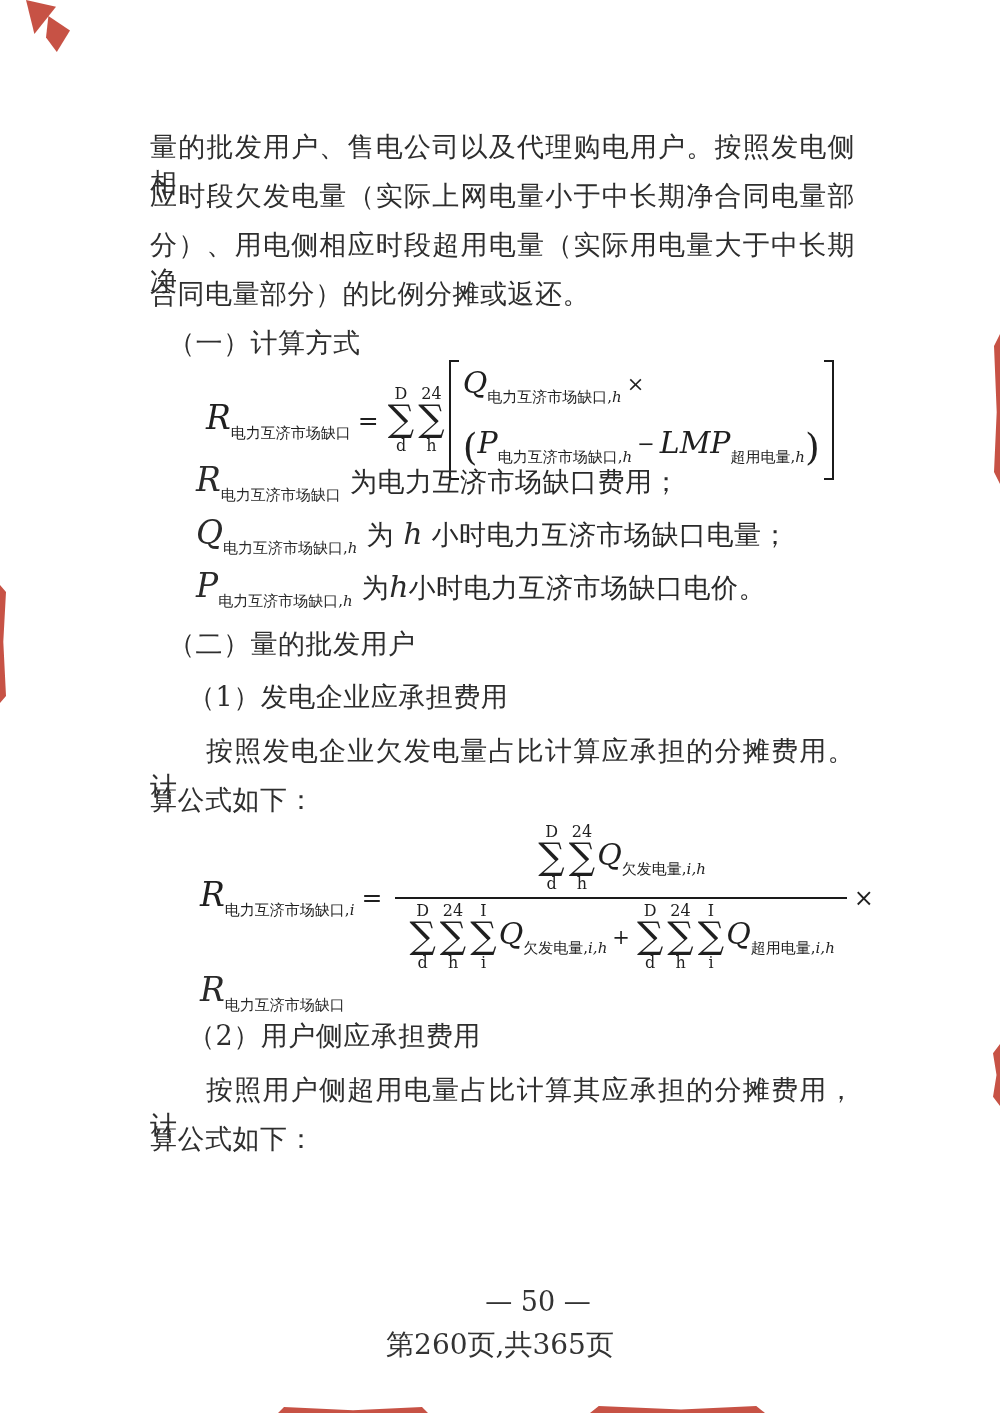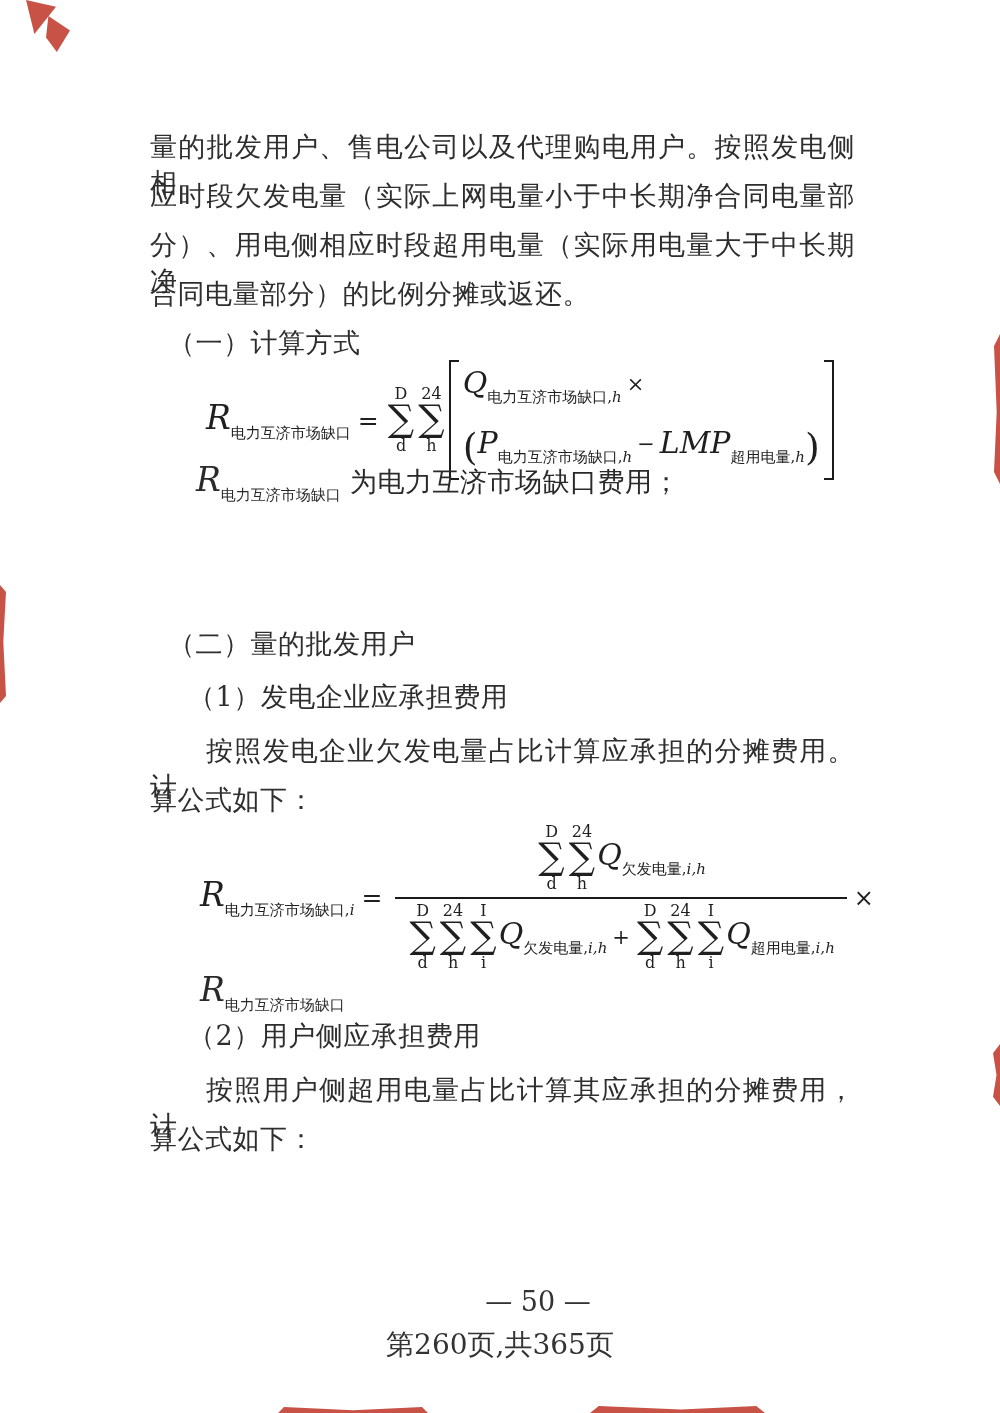--- a/index.html
+++ b/index.html
@@ -93,20 +93,22 @@
     </span>
     <span class="bracket bl"></span>
     <span class="rows">
       <span class="frow"><span class="vr">Q</span><span class="vsub"><span>电力互济市场缺口,</span><span class="iv">h</span></span><span class="op">×</span></span>
       <span class="frow"><span class="paren">(</span><span class="vr">P</span><span class="vsub"><span>电力互济市场缺口,</span><span class="iv">h</span></span><span class="op">−</span><span class="vr">LMP</span><span class="vsub"><span>超用电量,</span><span class="iv">h</span></span><span class="paren">)</span></span>
     </span>
     <span class="bracket br"></span>
   </div>
 
   <div class="defline" style="top:460px"><span class="vr b34">R</span><span class="vsub"><span>电力互济市场缺口</span><span class="iv"></span></span><span class="dtext"> 为电力互济市场缺口费用；</span><span class="vr"></span><span class="dtext"></span></div>
+  <div class="defline" style="top:513px"><span class="vr b34">Q</span><span class="vsub"><span>电力互济市场缺口,</span><span class="iv">h</span></span><span class="dtext"> 为 </span><span class="vr">h</span><span class="dtext"> 小时电力互济市场缺口电量；</span></div>
+  <div class="defline" style="top:566px"><span class="vr b34">P</span><span class="vsub"><span>电力互济市场缺口,</span><span class="iv">h</span></span><span class="dtext"> 为</span><span class="vr">h</span><span class="dtext">小时电力互济市场缺口电价。</span></div>
 
   <div class="tline sec" style="top:626px">（二）量的批发用户</div>
   <div class="tline item" style="top:679px">（1）发电企业应承担费用</div>
   <div class="tline just ind" style="top:733px">按照发电企业欠发电量占比计算应承担的分摊费用。计</div>
   <div class="tline" style="top:782px">算公式如下：</div>
 
   <div class="formula" style="top:824px;left:200px">
     <span class="atom"><span class="vr b34">R</span><span class="vsub"><span>电力互济市场缺口,</span><span class="iv">i</span></span></span>
     <span class="eq">=</span>
     <span class="frac">

